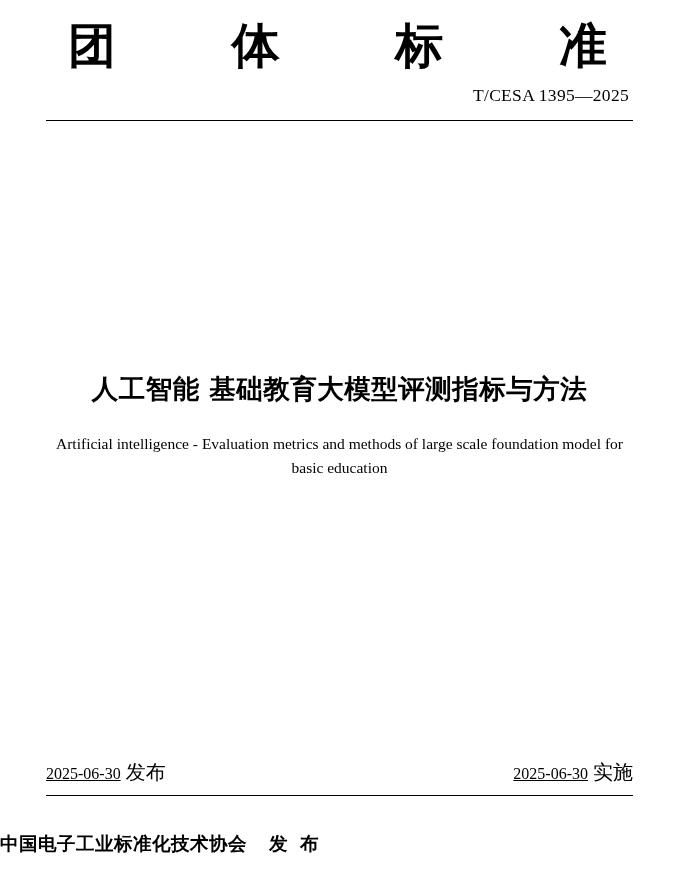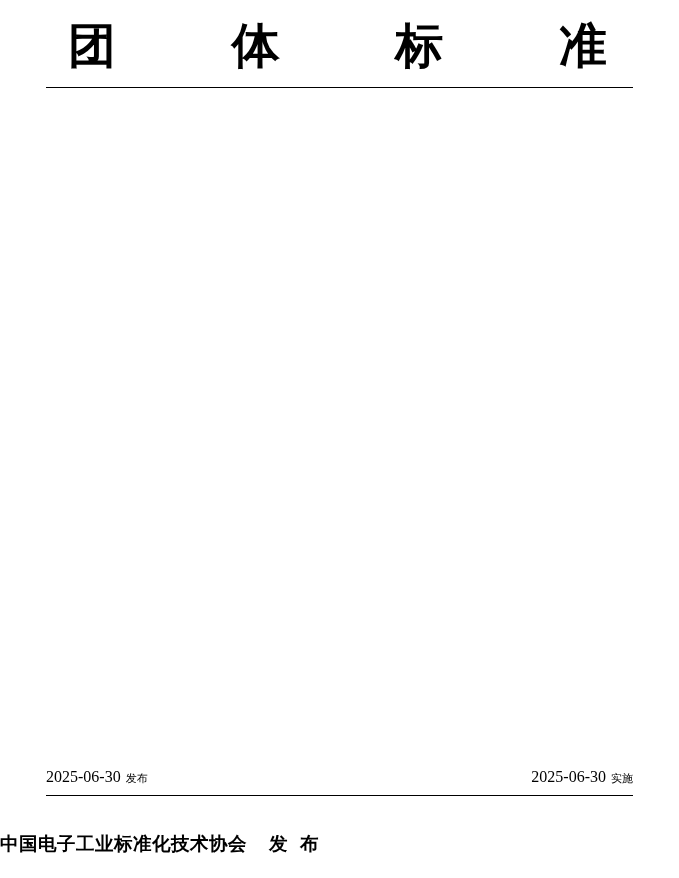--- a/index.html
+++ b/index.html
@@ -90,24 +90,25 @@
     align-items: baseline;
     font-family: "DejaVu Sans", sans-serif;
     font-size: 15.5px;
   }
   .date-item {
     white-space: nowrap;
   }
   .date-item .d-num {
     font-family: "Liberation Serif", serif;
     font-size: 16px;
+    text-decoration: underline;
   }
   .date-item .d-label {
     font-family: "DejaVu Sans", sans-serif;
-    font-size: 11px;
+    font-size: 20px;
     margin-left: 5px;
   }
 
   .rule-bottom {
     position: absolute;
     left: 46px;
     right: 46px;
     bottom: 82px;
     border: none;
     border-top: 1.4px solid #000;
@@ -136,23 +137,28 @@
 
 <div class="page">
 
   <div class="header-title">
     <span>团</span>
     <span>体</span>
     <span>标</span>
     <span>准</span>
   </div>
 
+  <div class="std-number">T/CESA 1395—2025</div>
 
   <hr class="rule-top">
 
+  <div class="title-block">
+    <h1 class="title-cn">人工智能 基础教育大模型评测指标与方法</h1>
+    <div class="title-en">Artificial intelligence - Evaluation metrics and methods of large scale foundation model for basic education</div>
+  </div>
 
   <div class="dates-row">
     <div class="date-item">
       <span class="d-num">2025-06-30</span><span class="d-label">发布</span>
     </div>
     <div class="date-item">
       <span class="d-num">2025-06-30</span><span class="d-label">实施</span>
     </div>
   </div>
 

